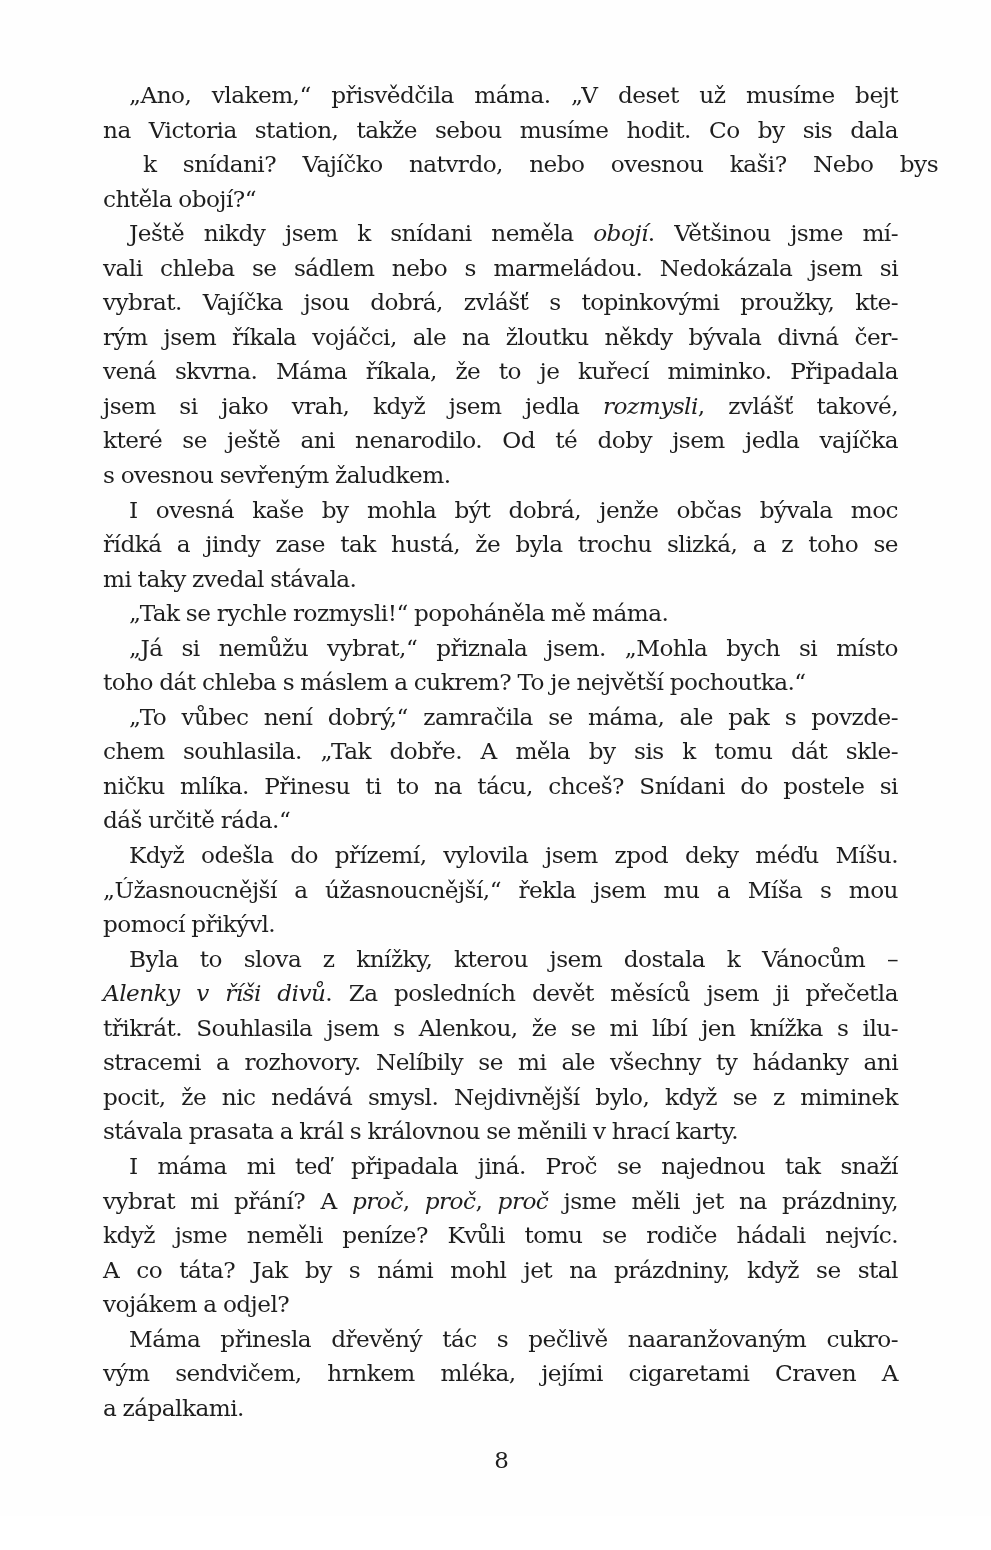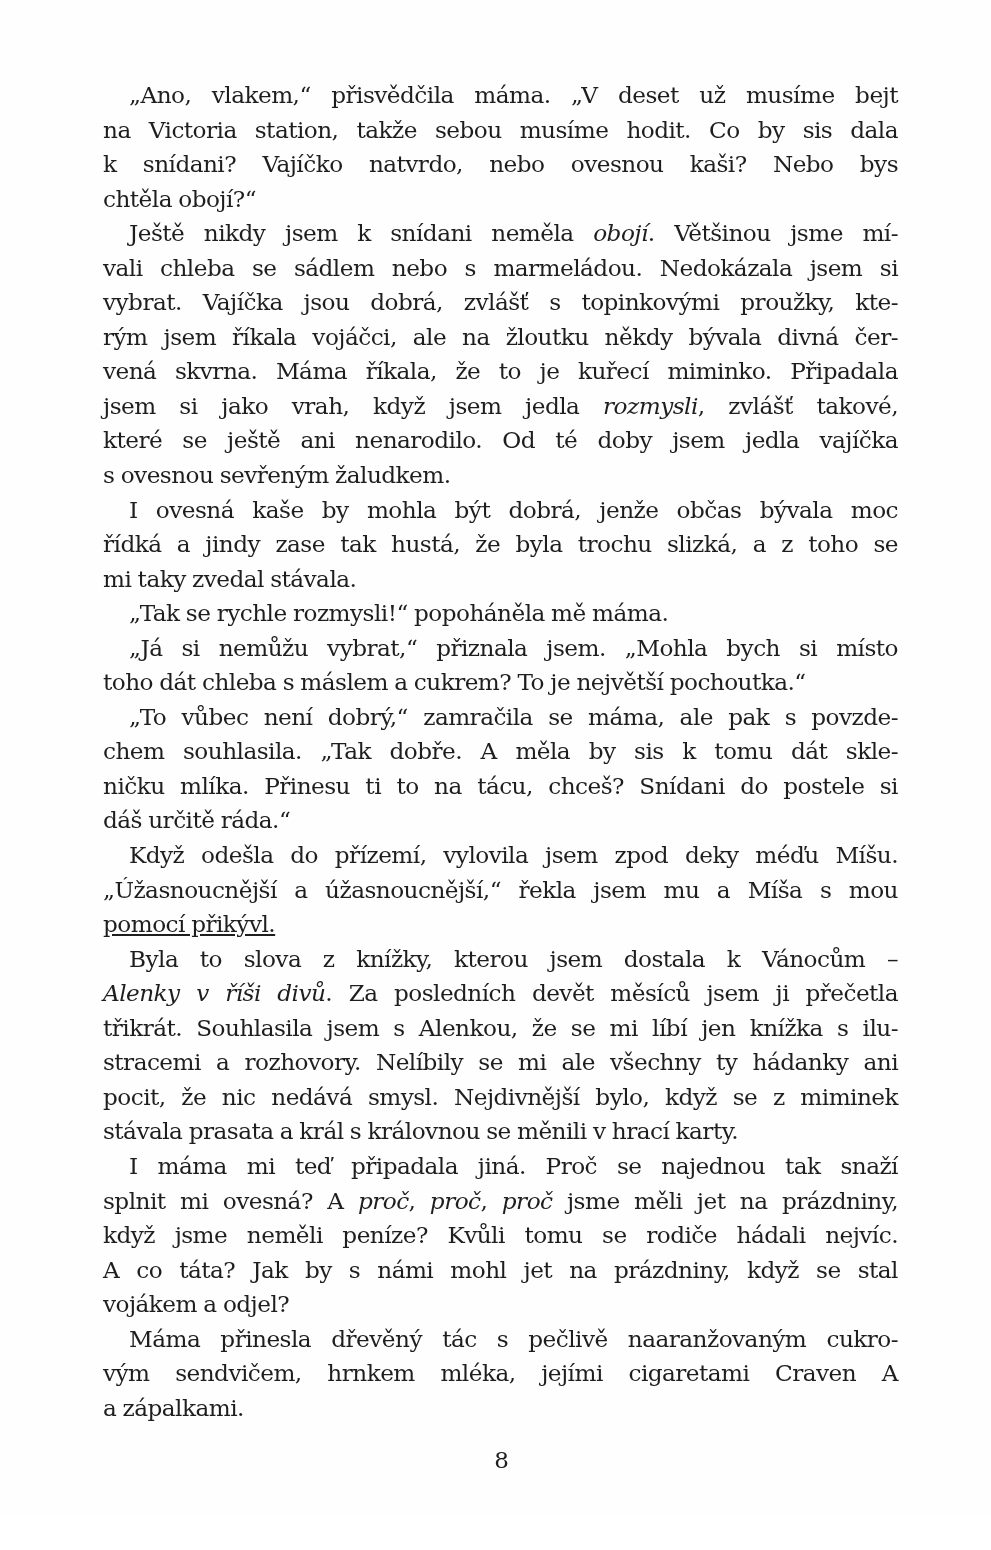--- a/index.html
+++ b/index.html
@@ -55,21 +55,21 @@
   }
 </style>
 </head>
 <body>
 
 <div class="page">
   <div class="text-block" id="text-block">
       <div>
         <span class="line indent" style="display: block; text-align-last: justify; width: 769px;"><span>„Ano, vlakem,“ přisvědčila máma. „V deset už musíme bejt</span></span>
         <span class="line" style="display: block; text-align-last: justify; width: 795px;"><span>na Victoria station, takže sebou musíme hodit. Co by sis dala</span></span>
-        <span class="line" style="display: block; text-align-last: justify; width: 795px;"><span>k snídani? Vajíčko natvrdo, nebo ovesnou kaši? Nebo bys</span></span>
+        <span class="line" style="display: block; text-align-last: justify; width: 795px; margin-left: 40px;"><span>k snídani? Vajíčko natvrdo, nebo ovesnou kaši? Nebo bys</span></span>
         <span class="line last" style="display: block; text-align-last: left; width: 795px;"><span>chtěla obojí?“</span></span>
       </div>
       <div>
         <span class="line indent" style="display: block; text-align-last: justify; width: 769px;"><span>Ještě nikdy jsem k snídani neměla </span><em>obojí</em><span>. Většinou jsme mí-</span></span>
         <span class="line" style="display: block; text-align-last: justify; width: 795px;"><span>vali chleba se sádlem nebo s marmeládou. Nedokázala jsem si</span></span>
         <span class="line" style="display: block; text-align-last: justify; width: 795px;"><span>vybrat. Vajíčka jsou dobrá, zvlášť s topinkovými proužky, kte-</span></span>
         <span class="line" style="display: block; text-align-last: justify; width: 795px;"><span>rým jsem říkala vojáčci, ale na žloutku někdy bývala divná čer-</span></span>
         <span class="line" style="display: block; text-align-last: justify; width: 795px;"><span>vená skvrna. Máma říkala, že to je kuřecí miminko. Připadala</span></span>
         <span class="line" style="display: block; text-align-last: justify; width: 795px;"><span>jsem si jako vrah, když jsem jedla </span><em>rozmysli</em><span>, zvlášť takové,</span></span>
         <span class="line" style="display: block; text-align-last: justify; width: 795px;"><span>které se ještě ani nenarodilo. Od té doby jsem jedla vajíčka</span></span>
@@ -91,33 +91,33 @@
         <span class="line indent" style="display: block; text-align-last: justify; width: 769px;"><span>„To vůbec není dobrý,“ zamračila se máma, ale pak s povzde-</span></span>
         <span class="line" style="display: block; text-align-last: justify; width: 795px;"><span>chem souhlasila. „Tak dobře. A měla by sis k tomu dát skle-</span></span>
         <span class="line" style="display: block; text-align-last: justify; width: 795px;"><span>ničku mlíka. Přinesu ti to na tácu, chceš? Snídani do postele si</span></span>
         <span class="line last" style="display: block; text-align-last: left; width: 795px;"><span>dáš určitě ráda.“</span></span>
       </div>
       <div>
         <span class="line indent" style="display: block; text-align-last: justify; width: 769px;"><span>Když odešla do přízemí, vylovila jsem zpod deky méďu Míšu.</span></span>
       </div>
       <div>
         <span class="line" style="display: block; text-align-last: justify; width: 795px;"><span>„Úžasnoucnější a úžasnoucnější,“ řekla jsem mu a Míša s mou</span></span>
-        <span class="line last" style="display: block; text-align-last: left; width: 795px; text-decoration: underline;"><span>pomocí přikývl.</span></span>
+        <span class="line last" style="display: block; text-align-last: left; width: 795px;"><span>pomocí přikývl.</span></span>
       </div>
       <div>
         <span class="line indent" style="display: block; text-align-last: justify; width: 769px;"><span>Byla to slova z knížky, kterou jsem dostala k Vánocům –</span></span>
         <span class="line" style="display: block; text-align-last: justify; width: 795px;"><em>Alenky v říši divů</em><span>. Za posledních devět měsíců jsem ji přečetla</span></span>
         <span class="line" style="display: block; text-align-last: justify; width: 795px;"><span>třikrát. Souhlasila jsem s Alenkou, že se mi líbí jen knížka s ilu-</span></span>
         <span class="line" style="display: block; text-align-last: justify; width: 795px;"><span>stracemi a rozhovory. Nelíbily se mi ale všechny ty hádanky ani</span></span>
         <span class="line" style="display: block; text-align-last: justify; width: 795px;"><span>pocit, že nic nedává smysl. Nejdivnější bylo, když se z miminek</span></span>
         <span class="line last" style="display: block; text-align-last: left; width: 795px;"><span>stávala prasata a král s královnou se měnili v hrací karty.</span></span>
       </div>
       <div>
         <span class="line indent" style="display: block; text-align-last: justify; width: 769px;"><span>I máma mi teď připadala jiná. Proč se najednou tak snaží</span></span>
-        <span class="line" style="display: block; text-align-last: justify; width: 795px;"><span>splnit mi ovesná? A </span><em>proč</em><span>, </span><em>proč</em><span>, </span><em>proč</em><span> jsme měli jet na prázdniny,</span></span>
+        <span class="line" style="display: block; text-align-last: justify; width: 795px;"><span>vybrat mi přání? A </span><em>proč</em><span>, </span><em>proč</em><span>, </span><em>proč</em><span> jsme měli jet na prázdniny,</span></span>
         <span class="line" style="display: block; text-align-last: justify; width: 795px;"><span>když jsme neměli peníze? Kvůli tomu se rodiče hádali nejvíc.</span></span>
         <span class="line" style="display: block; text-align-last: justify; width: 795px;"><span>A co táta? Jak by s námi mohl jet na prázdniny, když se stal</span></span>
         <span class="line last" style="display: block; text-align-last: left; width: 795px;"><span>vojákem a odjel?</span></span>
       </div>
       <div>
         <span class="line indent" style="display: block; text-align-last: justify; width: 769px;"><span>Máma přinesla dřevěný tác s pečlivě naaranžovaným cukro-</span></span>
         <span class="line" style="display: block; text-align-last: justify; width: 795px;"><span>vým sendvičem, hrnkem mléka, jejími cigaretami Craven A</span></span>
         <span class="line last" style="display: block; text-align-last: left; width: 795px;"><span>a zápalkami.</span></span>
       </div>
     </div>

